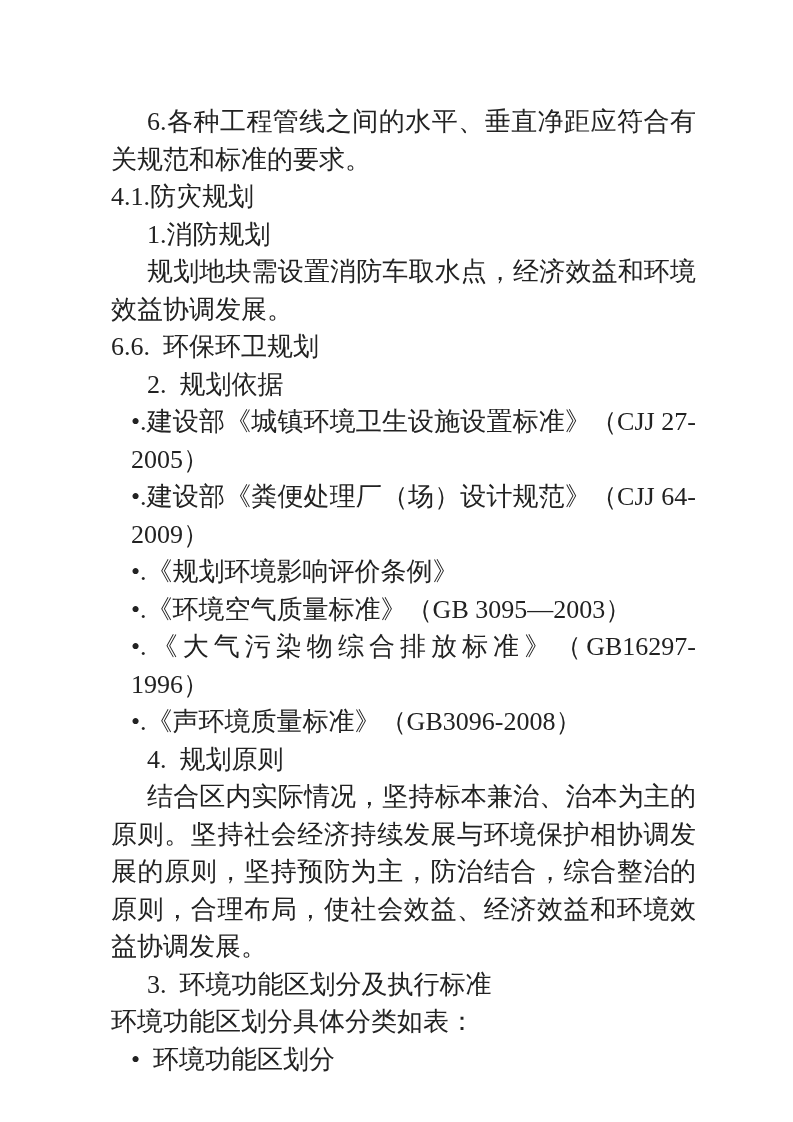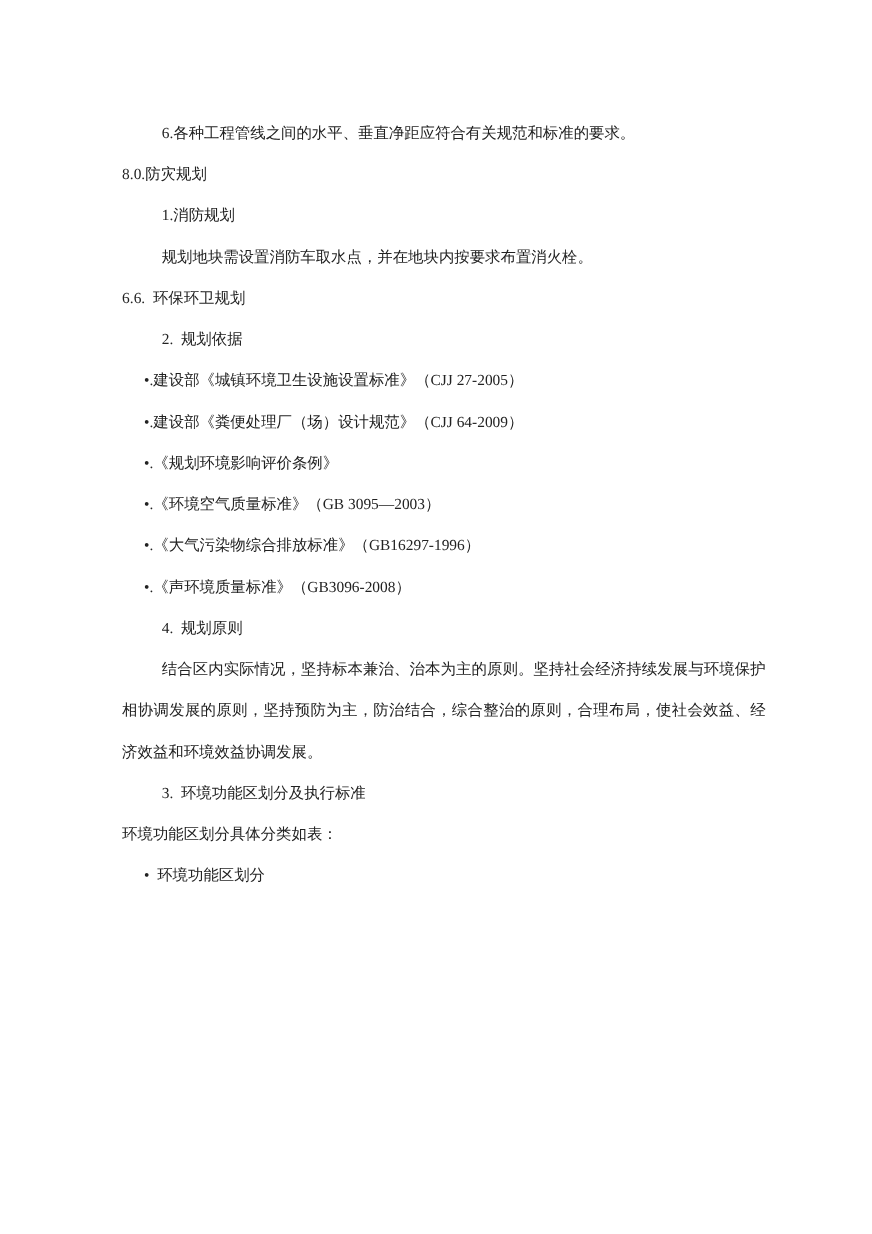--- a/index.html
+++ b/index.html
@@ -13,21 +13,21 @@
     height: 1122px;
     background: #ffffff;
     overflow: hidden;
     font-family: "Liberation Serif", "DejaVu Serif", serif;
   }
   .content {
     position: absolute;
     left: 111px;
     top: 103px;
     width: 585px;
-    font-size: 14px;
+    font-size: 26px;
     line-height: 37.5px;
     color: #222222;
     text-align: justify;
   }
   .para {
     margin: 0;
     padding: 0;
     white-space: pre-wrap;
     word-break: normal;
   }
@@ -42,23 +42,23 @@
   
   .para.p-left { text-indent: 0; }
   .marker { display: inline; }
 </style>
 </head>
 <body>
 
 <div class="page">
   <div class="content" style="color: rgb(34, 34, 34);">
       <p class="para p-indent">6.各种工程管线之间的水平、垂直净距应符合有关规范和标准的要求。</p>
-      <p class="para h-left">8.0.防灾规划</p>
+      <p class="para h-left">4.1.防灾规划</p>
       <p class="para sub">1.消防规划</p>
-      <p class="para p-indent">规划地块需设置消防车取水点，并在地块内按要求布置消火栓。</p>
+      <p class="para p-indent">规划地块需设置消防车取水点，经济效益和环境效益协调发展。</p>
       <p class="para h-left">6.6.  环保环卫规划</p>
       <p class="para sub">2.  规划依据</p>
       <p class="para bullet"><span class="marker">•.</span><span>建设部《城镇环境卫生设施设置标准》（CJJ 27-2005）</span></p>
       <p class="para bullet"><span class="marker">•.</span><span>建设部《粪便处理厂（场）设计规范》（CJJ 64-2009）</span></p>
       <p class="para bullet"><span class="marker">•.</span><span>《规划环境影响评价条例》</span></p>
       <p class="para bullet"><span class="marker">•.</span><span>《环境空气质量标准》（GB 3095—2003）</span></p>
       <p class="para bullet"><span class="marker">•.</span><span>《大气污染物综合排放标准》（GB16297-1996）</span></p>
       <p class="para bullet"><span class="marker">•.</span><span>《声环境质量标准》（GB3096-2008）</span></p>
       <p class="para sub">4.  规划原则</p>
       <p class="para p-indent">结合区内实际情况，坚持标本兼治、治本为主的原则。坚持社会经济持续发展与环境保护相协调发展的原则，坚持预防为主，防治结合，综合整治的原则，合理布局，使社会效益、经济效益和环境效益协调发展。</p>

